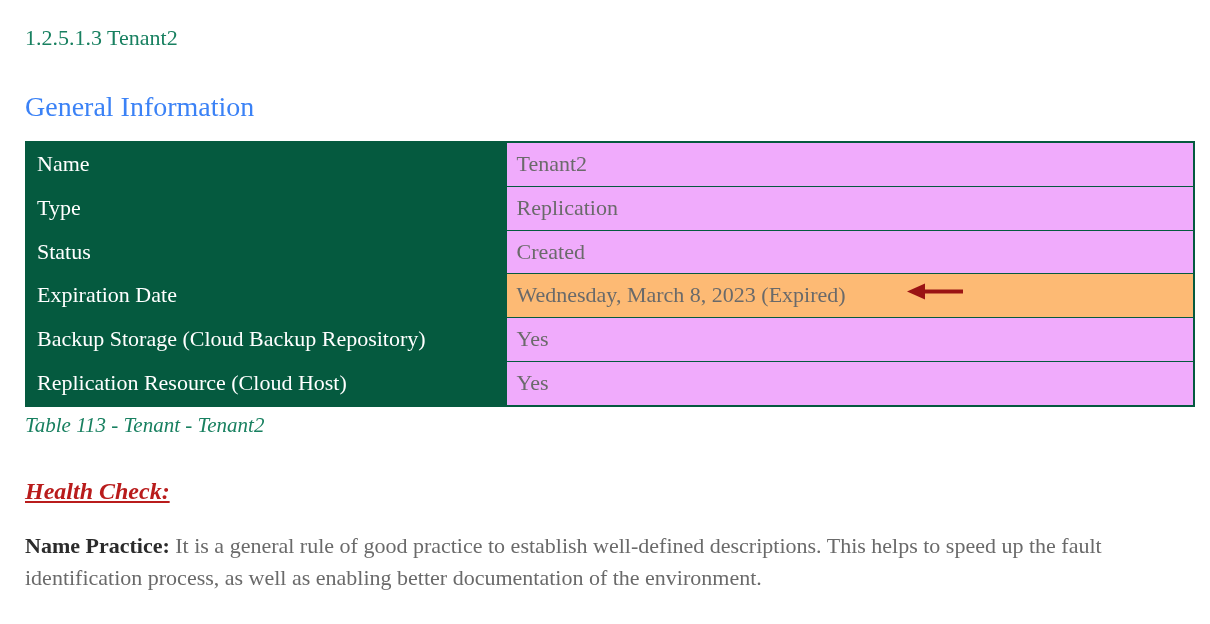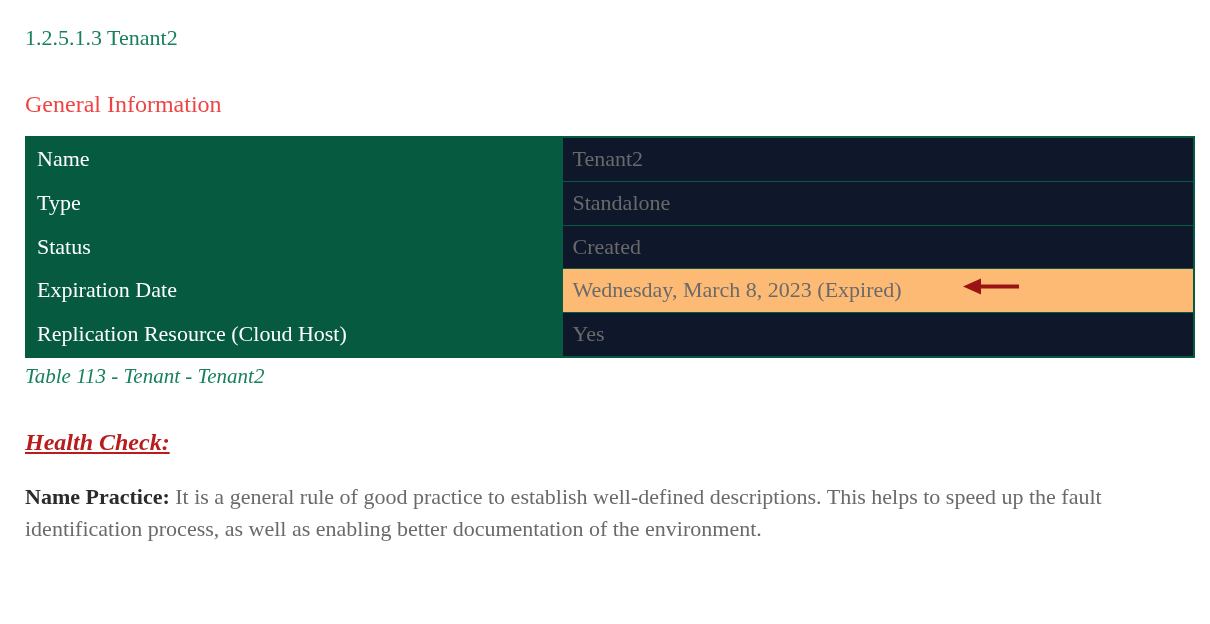--- a/index.html
+++ b/index.html
@@ -13,44 +13,44 @@
       padding: 25px;
       color: #333;
       width: 1210px;
     }
     .section-number {
       color: #188060;
       font-size: 22px;
       margin-bottom: 40px;
     }
     .subsection-heading {
-      color: #ef4444;
-      font-size: 24px;
+      color: #3b82f6;
+      font-size: 28px;
       margin-bottom: 18px;
     }
     table.info-table {
       border-collapse: collapse;
       width: 1170px;
       border: 2px solid #055a3f;
     }
     table.info-table td {
       border: 1px solid #055a3f;
       padding: 6px 10px;
       font-size: 22px;
       vertical-align: middle;
       line-height: 1.4;
     }
     table.info-table td.label-cell {
       background-color: #055a3f;
       color: #ffffff;
-      width: 536px;
+      width: 480px;
       white-space: nowrap;
     }
     table.info-table td.value-cell {
-      background-color: #0f172a;
+      background-color: #f0abfc;
       color: #6a6a6a;
     }
     table.info-table tr.highlight td.value-cell {
       background-color: #fdba74;
       color: #6a6a6a;
     }
     .arrow-cell {
       position: relative;
     }
     .arrow {
@@ -95,39 +95,43 @@
 <div class="subsection-heading">General Information</div>
 
 <table class="info-table">
   <tbody>
     <tr>
       <td class="label-cell">Name</td>
       <td class="value-cell">Tenant2</td>
     </tr>
     <tr>
       <td class="label-cell">Type</td>
-      <td class="value-cell">Standalone</td>
+      <td class="value-cell">Replication</td>
     </tr>
     <tr>
       <td class="label-cell">Status</td>
       <td class="value-cell">Created</td>
     </tr>
     <tr class="highlight">
       <td class="label-cell">Expiration Date</td>
       <td class="value-cell arrow-cell">
         <span>Wednesday, March 8, 2023 (Expired)</span>
         <span class="arrow">
           <svg width="56" height="22" viewBox="0 0 56 22">
             <line x1="56" y1="11" x2="14" y2="11" stroke="#9a1414" stroke-width="4"></line>
             <polygon points="0,11 18,3 18,19" fill="#9a1414"></polygon>
           </svg>
         </span>
       </td>
     </tr>
     <tr>
+      <td class="label-cell">Backup Storage (Cloud Backup Repository)</td>
+      <td class="value-cell">Yes</td>
+    </tr>
+    <tr>
       <td class="label-cell">Replication Resource (Cloud Host)</td>
       <td class="value-cell">Yes</td>
     </tr>
   </tbody>
 </table>
 
 <div class="table-caption">Table 113 - Tenant - Tenant2</div>
 
 <div class="health-check-heading">Health Check:</div>
 

